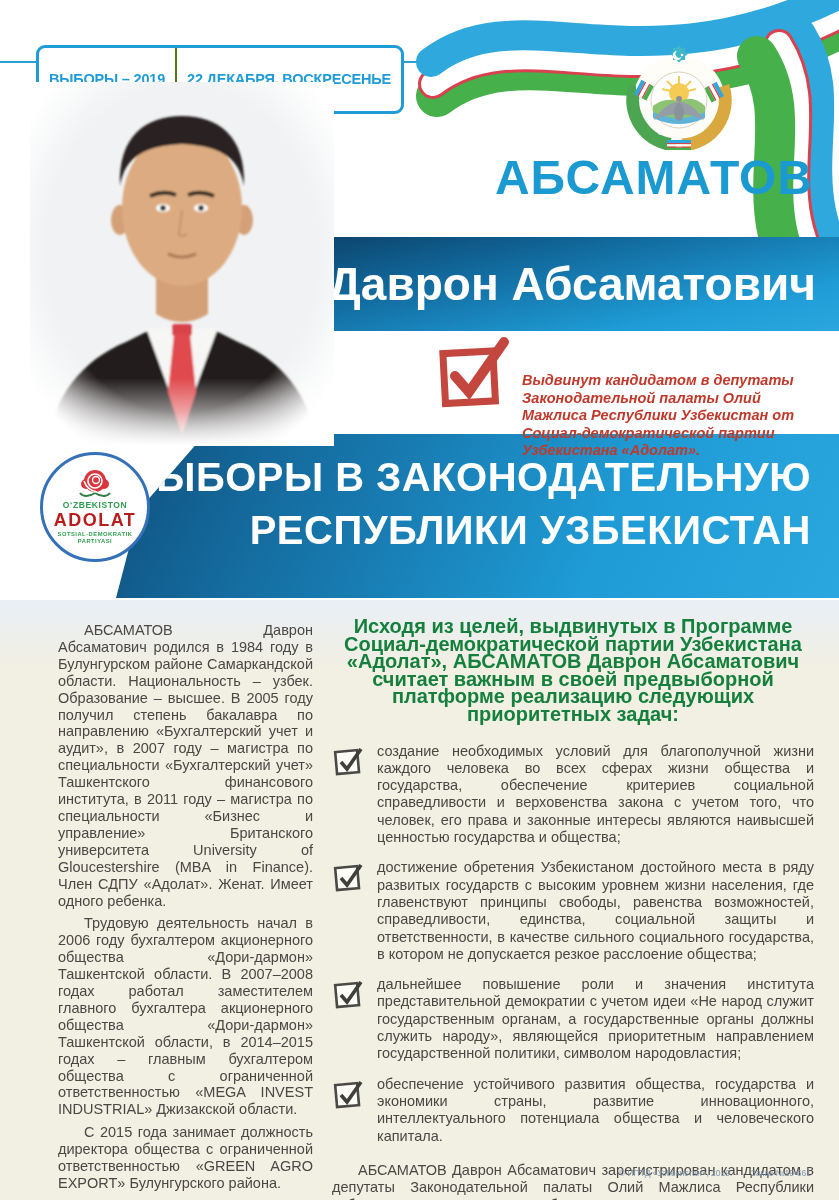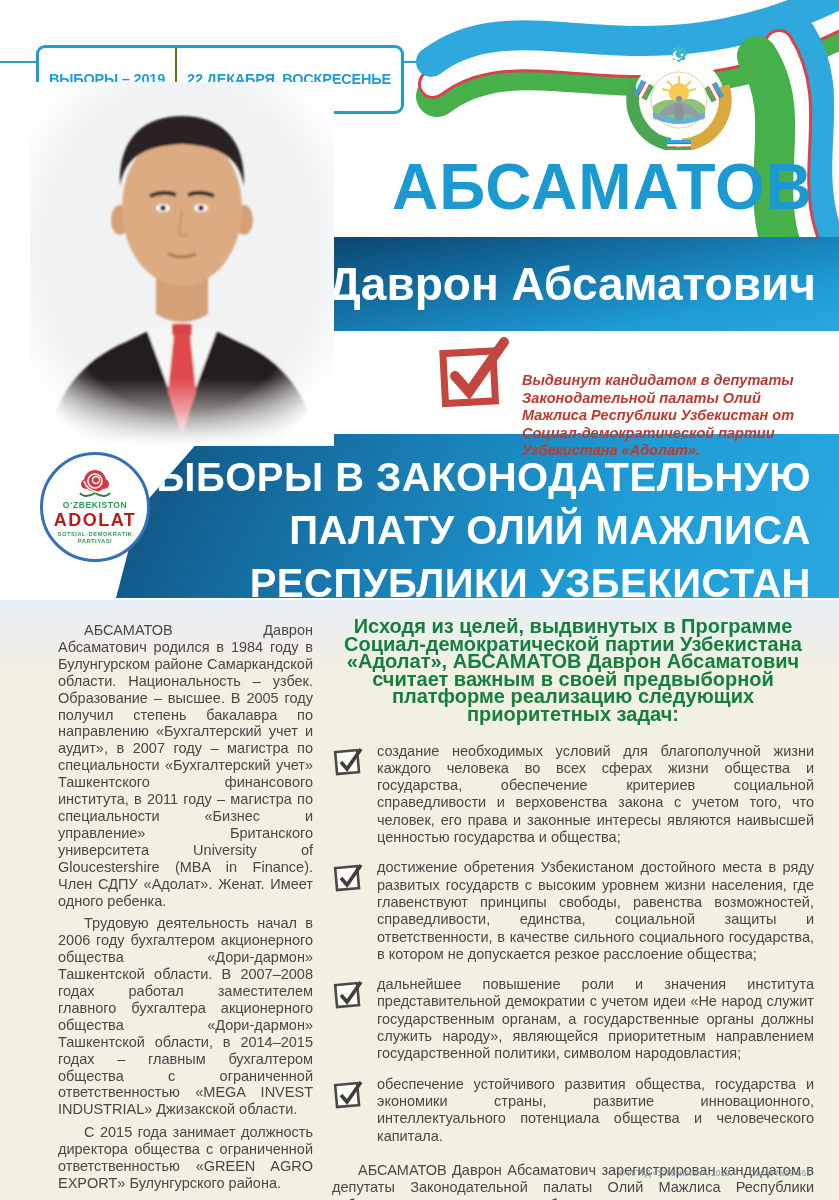--- a/index.html
+++ b/index.html
@@ -10,21 +10,21 @@
   .topline{position:absolute;left:0;top:61px;width:524px;height:2px;background:#2a9fd4;z-index:1;}
   .badge{position:absolute;left:36px;top:45px;z-index:2;display:flex;background:#fff;
          border:3px solid #1f9cd6;border-radius:9px;color:#1f9cd6;font-weight:700;
          font-size:14.5px;line-height:1;}
   .badge span{padding:24px 10px;white-space:nowrap;letter-spacing:-0.2px;}
   .badge .sep{border-left:2px solid #4d7c0f;}
 
   .ribbon{position:absolute;right:0;top:0;z-index:1;}
   .emblem{position:absolute;left:626px;top:44px;z-index:2;}
 
-  .surname{position:absolute;right:26px;top:150px;font-size:64px;font-weight:700;
+  .surname{position:absolute;right:26px;top:150px;font-size:48px;font-weight:700;
            color:#1b9ad2;letter-spacing:1px;z-index:2;text-align:right;}
 
   .name-banner{position:absolute;left:255px;right:0;top:237px;height:94px;z-index:1;
     background:linear-gradient(168deg,#0b3d63 0%,#11679a 35%,#1f9cd6 78%,#2ba7de 100%);
     clip-path:polygon(7px 0,100% 0,100% 100%,44px 100%);
     display:flex;align-items:center;justify-content:center;}
   .name-banner .txt{color:#fff;font-size:46px;font-weight:700;padding-left:50px;}
 
   .photo{position:absolute;left:30px;top:82px;z-index:3;}
 
@@ -194,21 +194,20 @@
   <svg class="nominate-check" width="76" height="78" viewBox="0 0 76 78">
     <g transform="rotate(-3 38 40)">
       <rect x="8" y="18" width="50" height="50" fill="#fff" stroke="#c4473f" stroke-width="7"></rect>
     </g>
     <path d="M19 42 L33 58 L68 8" fill="none" stroke="#c4473f" stroke-width="10" stroke-linecap="round"></path>
   </svg>
   <div class="nominate-text">Выдвинут кандидатом в депутаты Законодательной палаты Олий Мажлиса Республики Узбекистан от Социал-демократической партии Узбекистана «Адолат».</div>
 
   <div class="title-banner">
     <div>ВЫБОРЫ В ЗАКОНОДАТЕЛЬНУЮ</div>
-    <div>ПАЛАТУ ОЛИЙ МАЖЛИСА</div>
     <div>РЕСПУБЛИКИ УЗБЕКИСТАН</div>
   </div>
 
   <div class="party-logo">
     <svg width="40" height="30" viewBox="0 0 40 30">
       <g stroke="#2f7d46" stroke-width="2" fill="none">
         <path d="M20,24 C14,28 8,28 5,24"></path>
         <path d="M20,24 C26,28 32,28 35,24"></path>
       </g>
       <circle cx="11" cy="15" r="5" fill="#d8363e"></circle>

